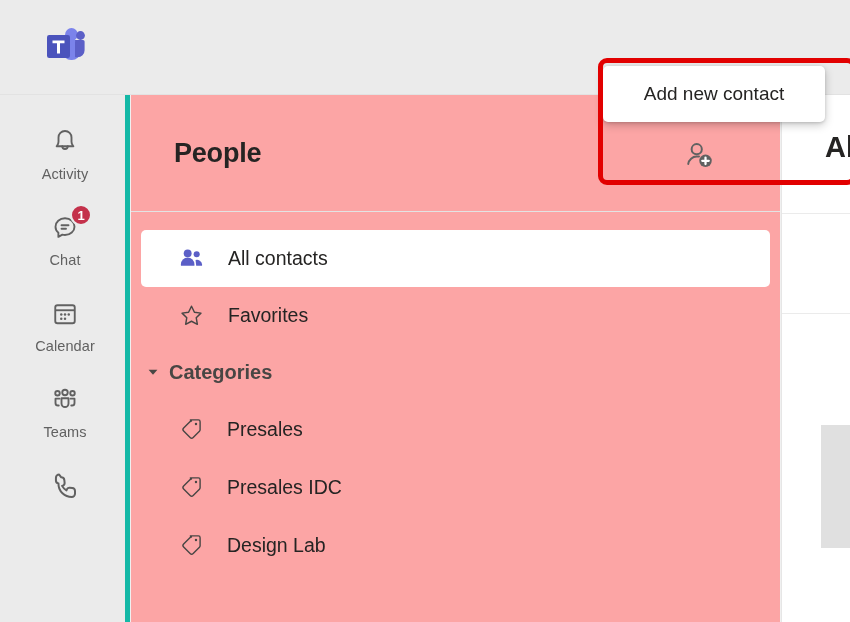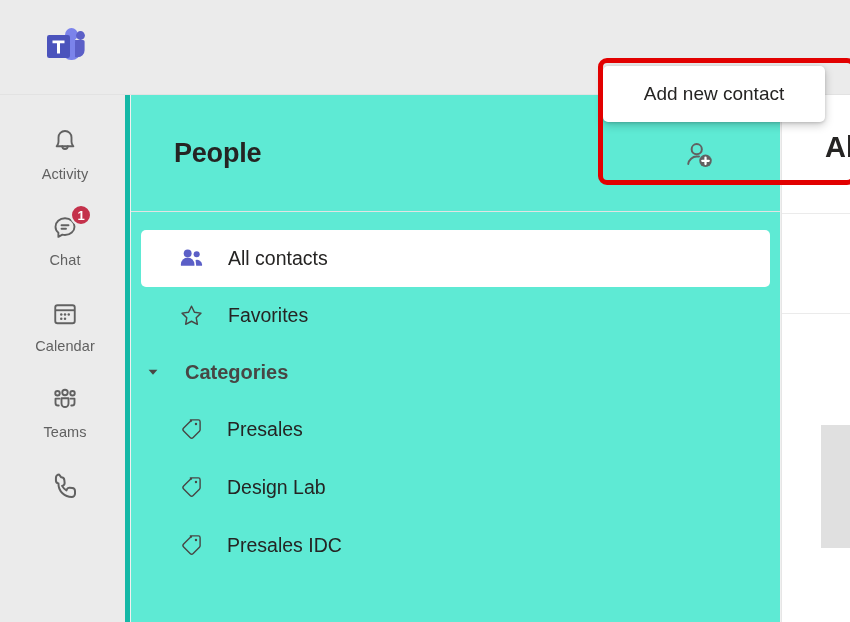--- a/index.html
+++ b/index.html
@@ -77,21 +77,21 @@
     justify-content: center;
     padding: 0 5px;
     border: 2px solid #ebebeb;
   }
 
   
   .list-pane {
     position: absolute;
     left: 131px; top: 95px;
     width: 649px; height: 527px;
-    background: #5eead4;
+    background: #fca5a5;
   }
   .pane-header {
     position: relative;
     height: 117px;
     border-bottom: 1px solid #e3e3e3;
   }
   .pane-title {
     position: absolute;
     left: 43px; top: 43px;
     font-size: 27px;
@@ -134,21 +134,20 @@
     font-size: 19.5px;
     color: #252423;
   }
 
   .group-header {
     height: 56px;
     display: flex;
     align-items: center;
     padding-left: 14px;
     cursor: pointer;
-    gap: 16px;
   }
   .chev {
     width: 16px; height: 16px;
     display: flex; align-items: center; justify-content: center;
     margin-right: 8px;
   }
   .group-label {
     font-size: 20px;
     font-weight: bold;
     color: #484644;
@@ -371,31 +370,31 @@
         <span class="cat-label">Presales</span>
       </div>
 
       <div class="cat-item">
         <span class="item-icon">
           <svg width="26" height="26" viewBox="0 0 24 24" fill="none" stroke="#484644" stroke-width="1.3">
             <path d="M11.4 3.6h7.4a1.6 1.6 0 0 1 1.6 1.6v7.4a2 2 0 0 1-.6 1.4l-5.8 5.8a2 2 0 0 1-2.8 0l-6-6a2 2 0 0 1 0-2.8l5.8-5.8a2 2 0 0 1 1.4-.6z" stroke-linejoin="round"></path>
             <circle cx="16.6" cy="7.4" r="1.1" fill="#484644" stroke="none"></circle>
           </svg>
         </span>
-        <span class="cat-label">Design Lab</span>
+        <span class="cat-label">Presales IDC</span>
       </div>
 
       <div class="cat-item">
         <span class="item-icon">
           <svg width="26" height="26" viewBox="0 0 24 24" fill="none" stroke="#484644" stroke-width="1.3">
             <path d="M11.4 3.6h7.4a1.6 1.6 0 0 1 1.6 1.6v7.4a2 2 0 0 1-.6 1.4l-5.8 5.8a2 2 0 0 1-2.8 0l-6-6a2 2 0 0 1 0-2.8l5.8-5.8a2 2 0 0 1 1.4-.6z" stroke-linejoin="round"></path>
             <circle cx="16.6" cy="7.4" r="1.1" fill="#484644" stroke="none"></circle>
           </svg>
         </span>
-        <span class="cat-label">Presales IDC</span>
+        <span class="cat-label">Design Lab</span>
       </div>
 
     </div>
   </div>
 
   <div class="tooltip">
     <span class="tooltip-text">Add new contact</span>
   </div>
 
   <div class="annot"></div>

